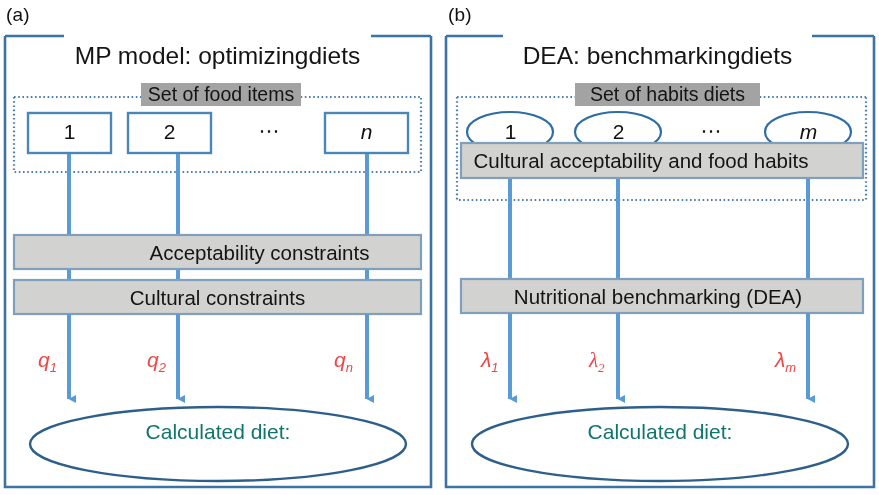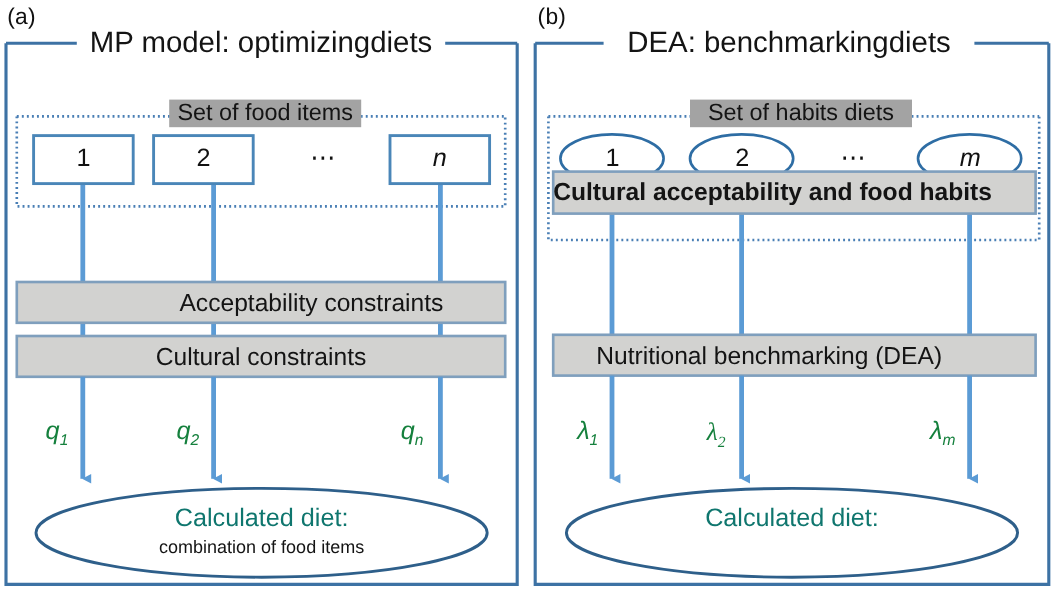--- a/index.html
+++ b/index.html
@@ -32,20 +32,21 @@
     font-size: 19px;
     letter-spacing: 0.2px;
     color: #111;
   }
   .panel-title {
     position: absolute;
     font-size: 24.5px;
     color: #141414;
     white-space: nowrap;
     text-align: center;
+    margin-top: 20px;
   }
   .grp-title {
     position: absolute;
     font-size: 19.5px;
     color: #141414;
     white-space: nowrap;
     text-align: center;
     background: #a3a3a3;
     padding: 0 5px;
   }
@@ -67,21 +68,21 @@
     position: absolute;
     font-size: 20.5px;
     color: #141414;
     text-align: center;
     white-space: nowrap;
   }
   .flow-label {
     position: absolute;
     font-size: 21px;
     font-style: italic;
-    color: #15803d;
+    color: #ef4444;
     white-space: nowrap;
   }
   .flow-label sub {
     font-size: 13px;
     font-style: italic;
   }
   .out-main {
     position: absolute;
     font-size: 21px;
     color: #0f766e;
@@ -215,36 +216,35 @@
   <div class="dots" style="left:248px; top:119px; width:44px; text-align:center;">⋯</div>
 
   <div class="bar-label" style="left:14px; top:241px; width:491px;">Acceptability constraints</div>
   <div class="bar-label" style="left:14px; top:286px; width:407px;">Cultural constraints</div>
 
   <div class="flow-label" style="left:38px; top:348px;"><span>q</span><sub>1</sub></div>
   <div class="flow-label" style="left:147px; top:348px;"><span>q</span><sub>2</sub></div>
   <div class="flow-label" style="left:334px; top:348px;"><span>q</span><sub>n</sub></div>
 
   <div class="out-main" style="left:30px; top:420px; width:376px;">Calculated diet:</div>
-  <div class="out-sub" style="left:30px; top:448px; width:376px;">combination of food items</div>
 
   <div class="panel-tag" style="left:448px; top:4px;">(b)</div>
 
   <div class="panel-title" style="left:503px; top:22px; width:309px;">DEA: benchmarkingdiets</div>
 
   <div class="grp-title" style="left:575px; top:83px; width:175px;">Set of habits diets</div>
 
   <div class="node-label" style="left:468px; top:120px; width:85px;">1</div>
   <div class="node-label" style="left:576px; top:120px; width:85px;">2</div>
   <div class="node-label ital" style="left:766px; top:120px; width:85px;">m</div>
 
   <div class="dots" style="left:690px; top:119px; width:44px; text-align:center;">⋯</div>
 
-  <div class="bar-label" style="left:461px; top:149px; width:360px;font-weight:bold;">Cultural acceptability and food habits</div>
-  <div class="bar-label" style="left:440px; top:285px; width:402px;">Nutritional benchmarking (DEA)</div>
+  <div class="bar-label" style="left:461px; top:149px; width:360px;">Cultural acceptability and food habits</div>
+  <div class="bar-label" style="left:457px; top:285px; width:402px;">Nutritional benchmarking (DEA)</div>
 
   <div class="flow-label" style="left:481px; top:348px;"><span>λ</span><sub>1</sub></div>
   <div class="flow-label" style="left:589px; top:348px;font-family:Liberation Serif, serif;"><span>λ</span><sub>2</sub></div>
   <div class="flow-label" style="left:775px; top:348px;"><span>λ</span><sub>m</sub></div>
 
   <div class="out-main" style="left:472px; top:420px; width:376px;">Calculated diet:</div>
 
 </div>
 
 </body></html>

